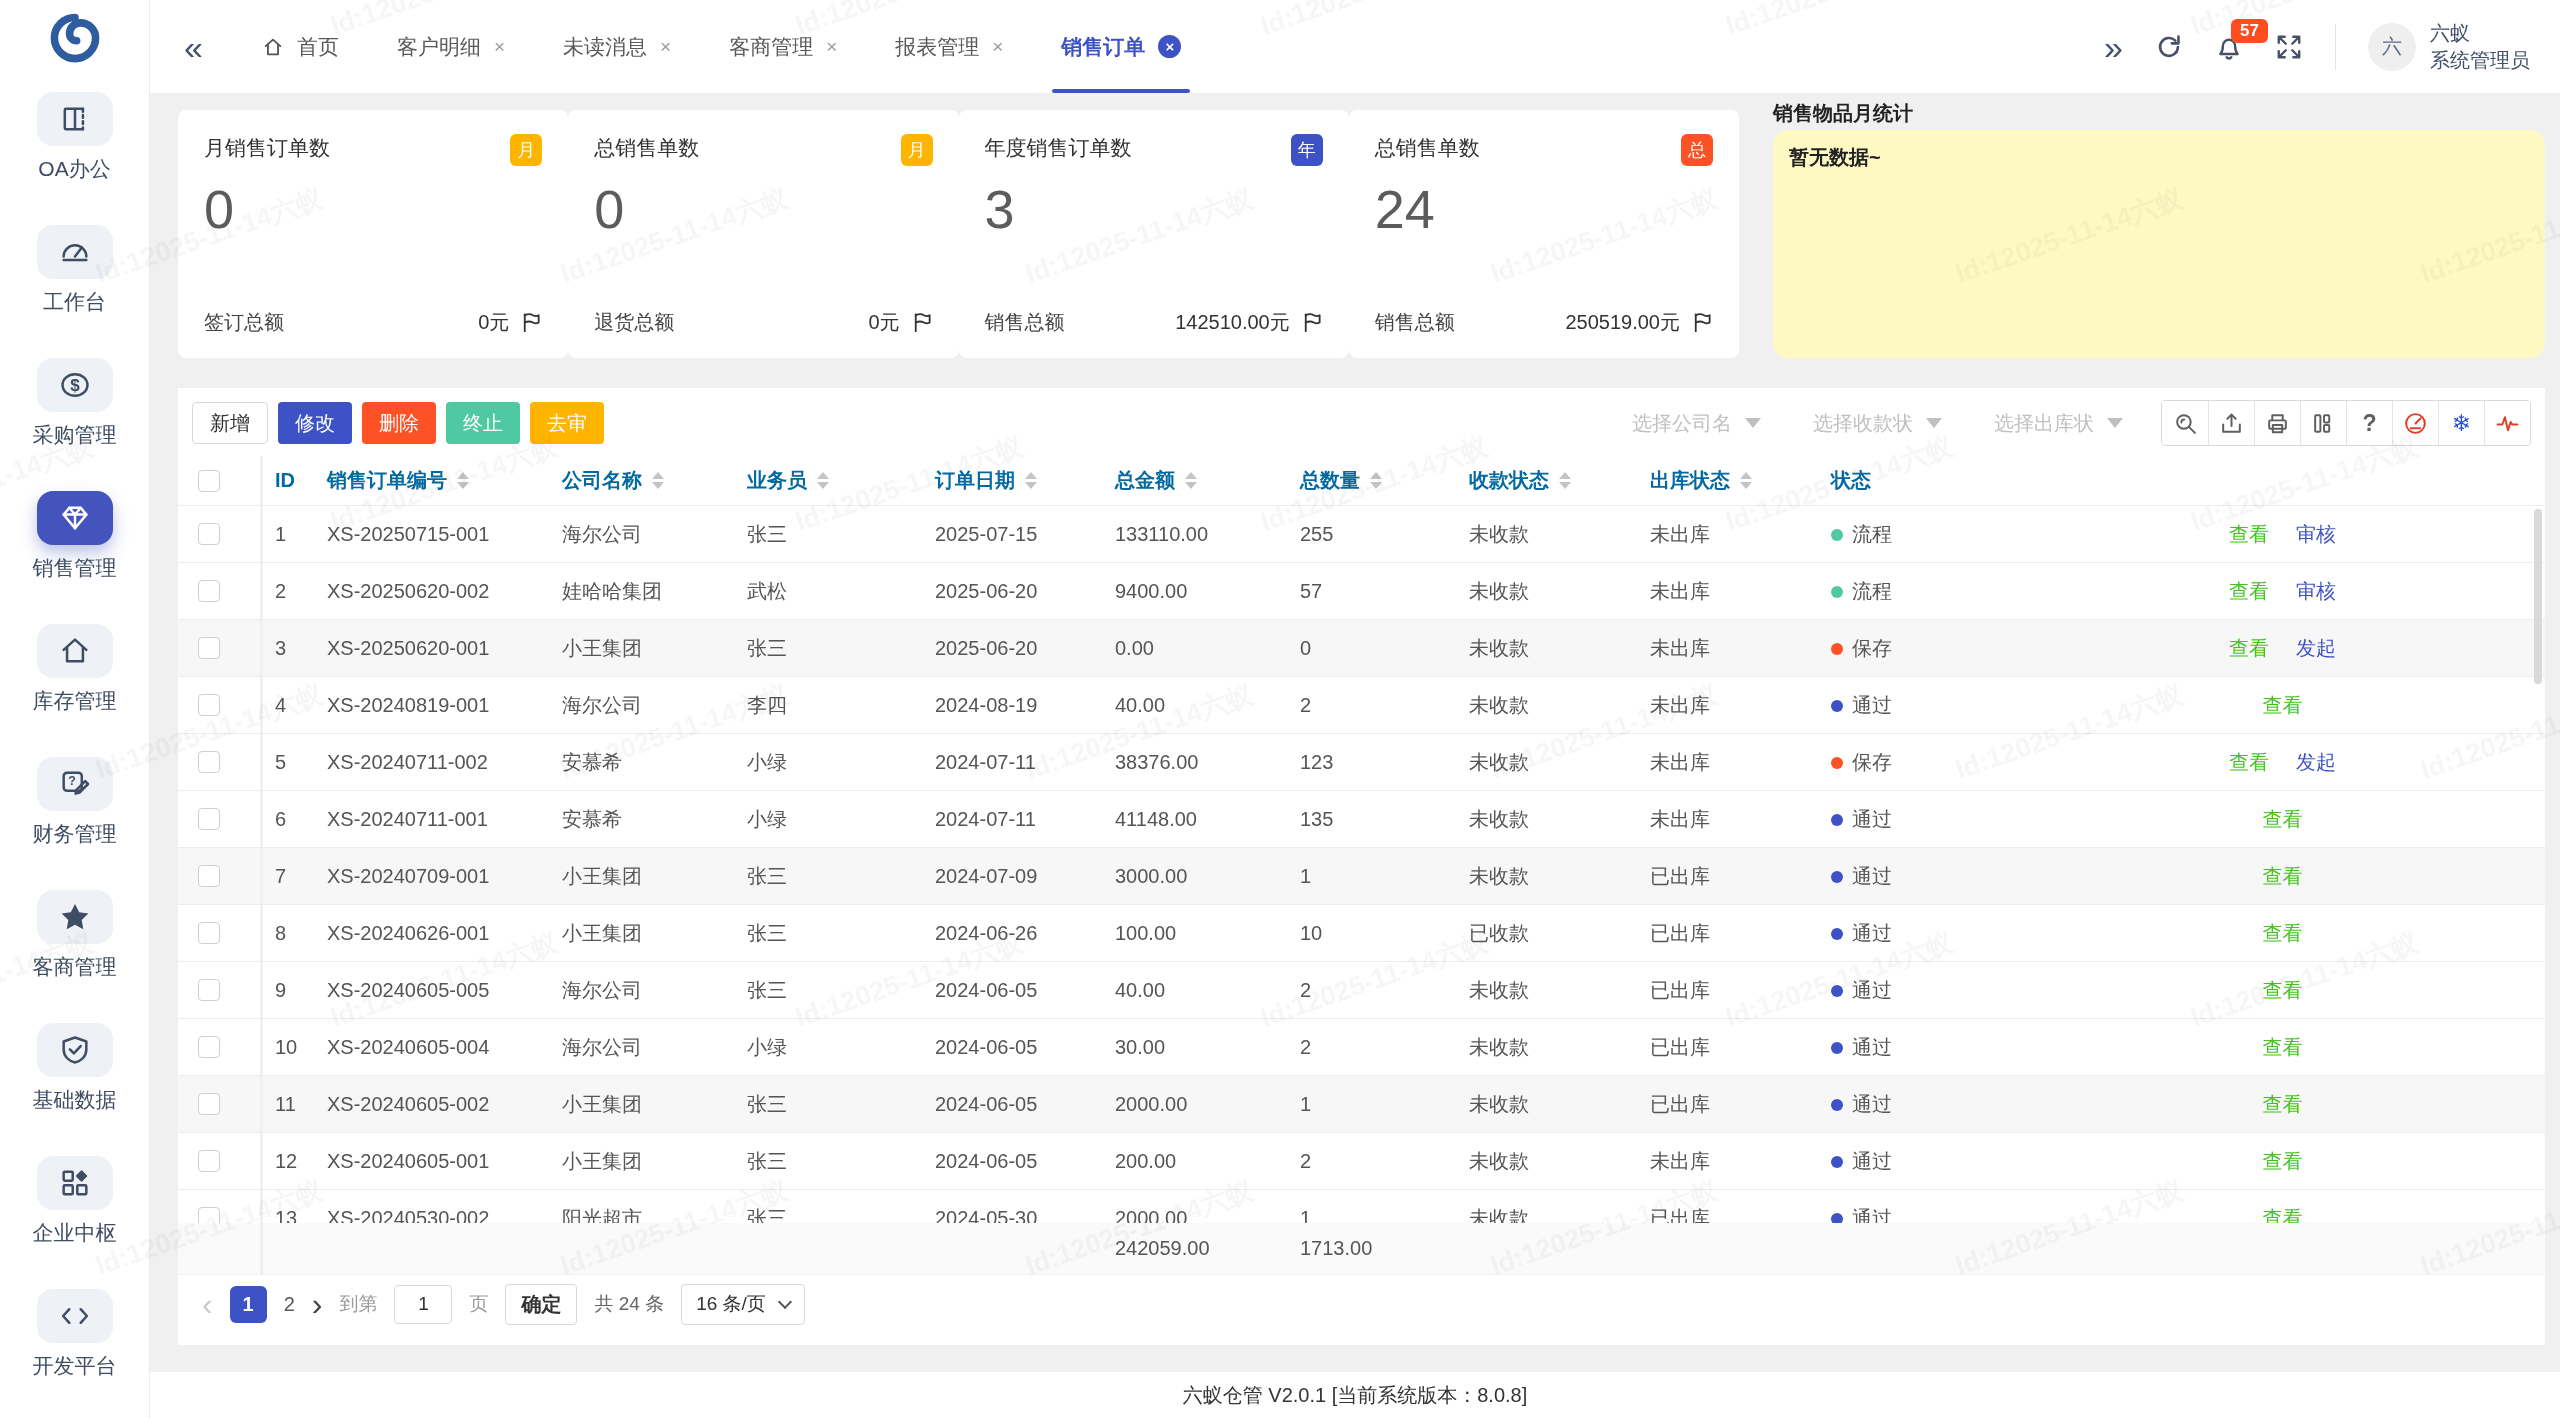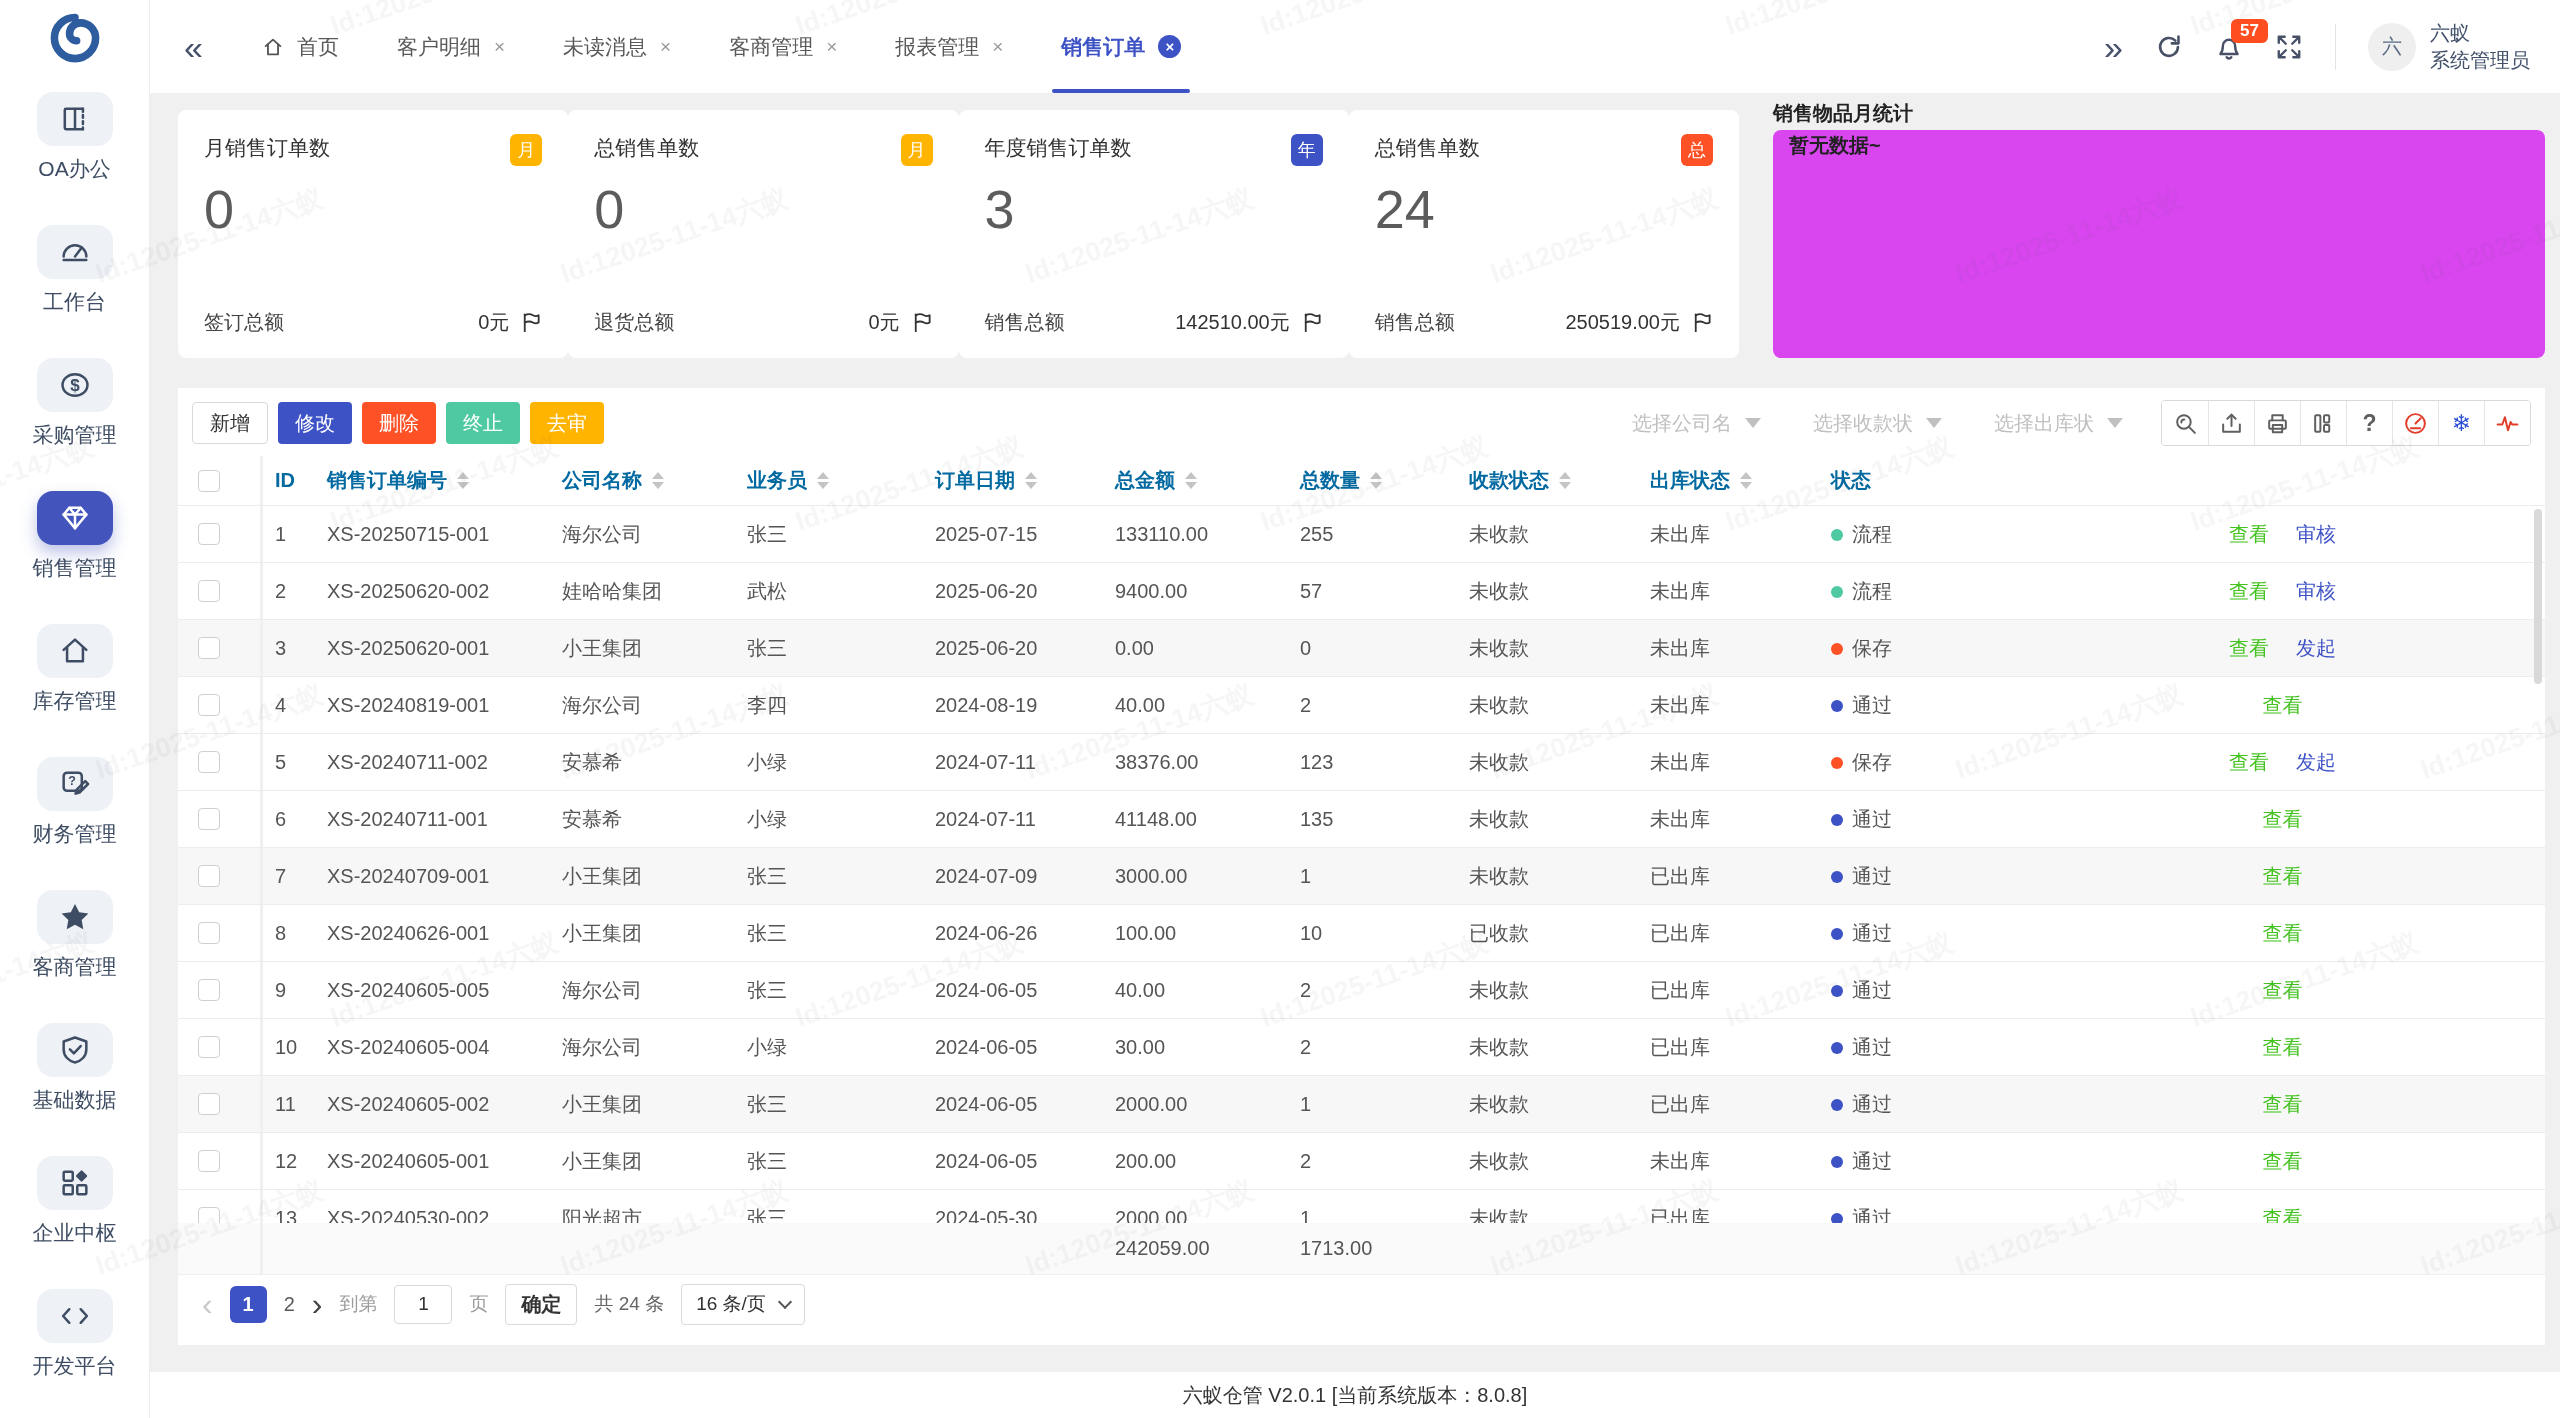--- a/index.html
+++ b/index.html
@@ -44,21 +44,21 @@
   .card-head { display:flex; justify-content:space-between; align-items:flex-start; }
   .card-title { font-size:21px; color:#333; }
   .card-badge { width:32px; height:32px; border-radius:6px; color:#fff; font-size:18px; display:flex; align-items:center; justify-content:center; flex-shrink:0; }
   .card-value { font-size:54px; color:#5c5c5c; margin-top:12px; font-weight:500; }
   .card-foot { margin-top:auto; display:flex; align-items:center; font-size:20px; color:#444; }
   .cf-value { margin-left:auto; color:#333; }
   .flag { margin-left:10px; display:flex; color:#333; }
 
   .chart-section { width:772px; flex-shrink:0; display:flex; flex-direction:column; }
   .chart-title { font-size:20px; font-weight:700; color:#222; height:30px; }
-  .chart-box { background:#d946ef; border-radius:8px; flex:1; padding:2px 16px; }
+  .chart-box { background:#fef9c3; border-radius:15px; flex:1; padding:14px 16px; }
   .chart-empty { font-size:20px; font-weight:700; color:#222; }
 
   
   .panel { margin-top:30px; background:#fff; height:957px; display:flex; flex-direction:column; flex-shrink:0; }
   .toolbar { display:flex; align-items:center; padding:12px 14px 10px; }
   .tb-btn { height:42px; padding:0 17px; border-radius:4px; font-size:20px; color:#fff; display:flex; align-items:center; margin-right:10px; cursor:pointer; border:none; }
   .tb-btn.plain { background:#fff; border:1px solid #d9d9d9; color:#333; }
   .tb-btn.blue { background:#3d52c5; } .tb-btn.red { background:#ff5126; }
   .tb-btn.teal { background:#4fc9a1; } .tb-btn.amber { background:#ffb400; }
   .toolbar-right { margin-left:auto; display:flex; align-items:center; gap:38px; }

